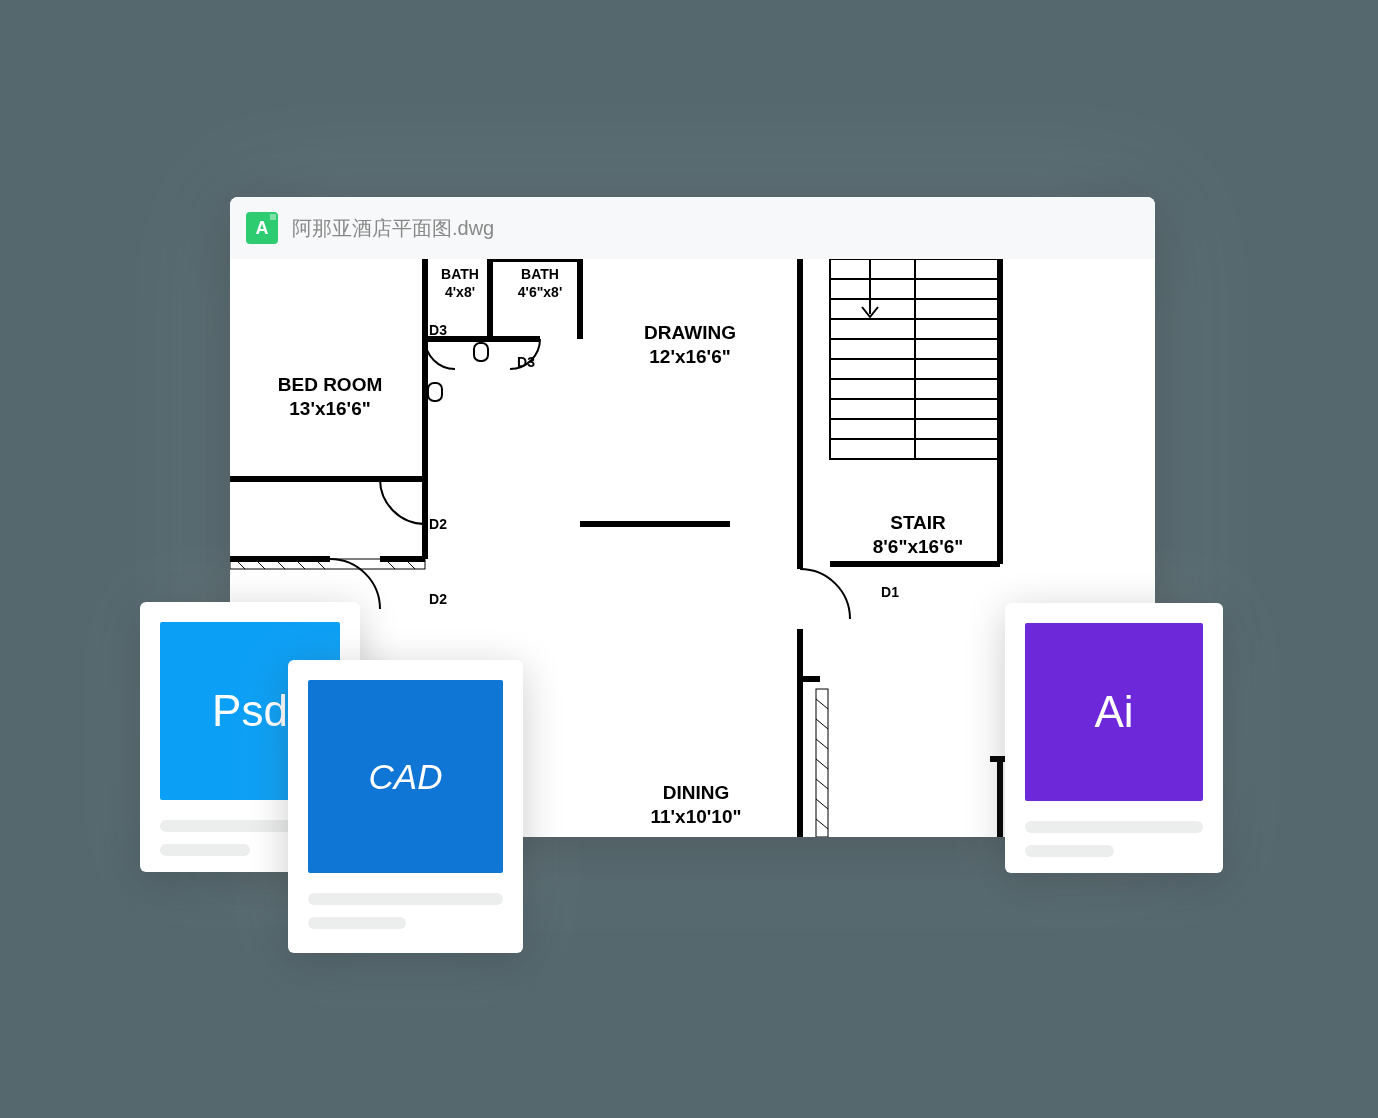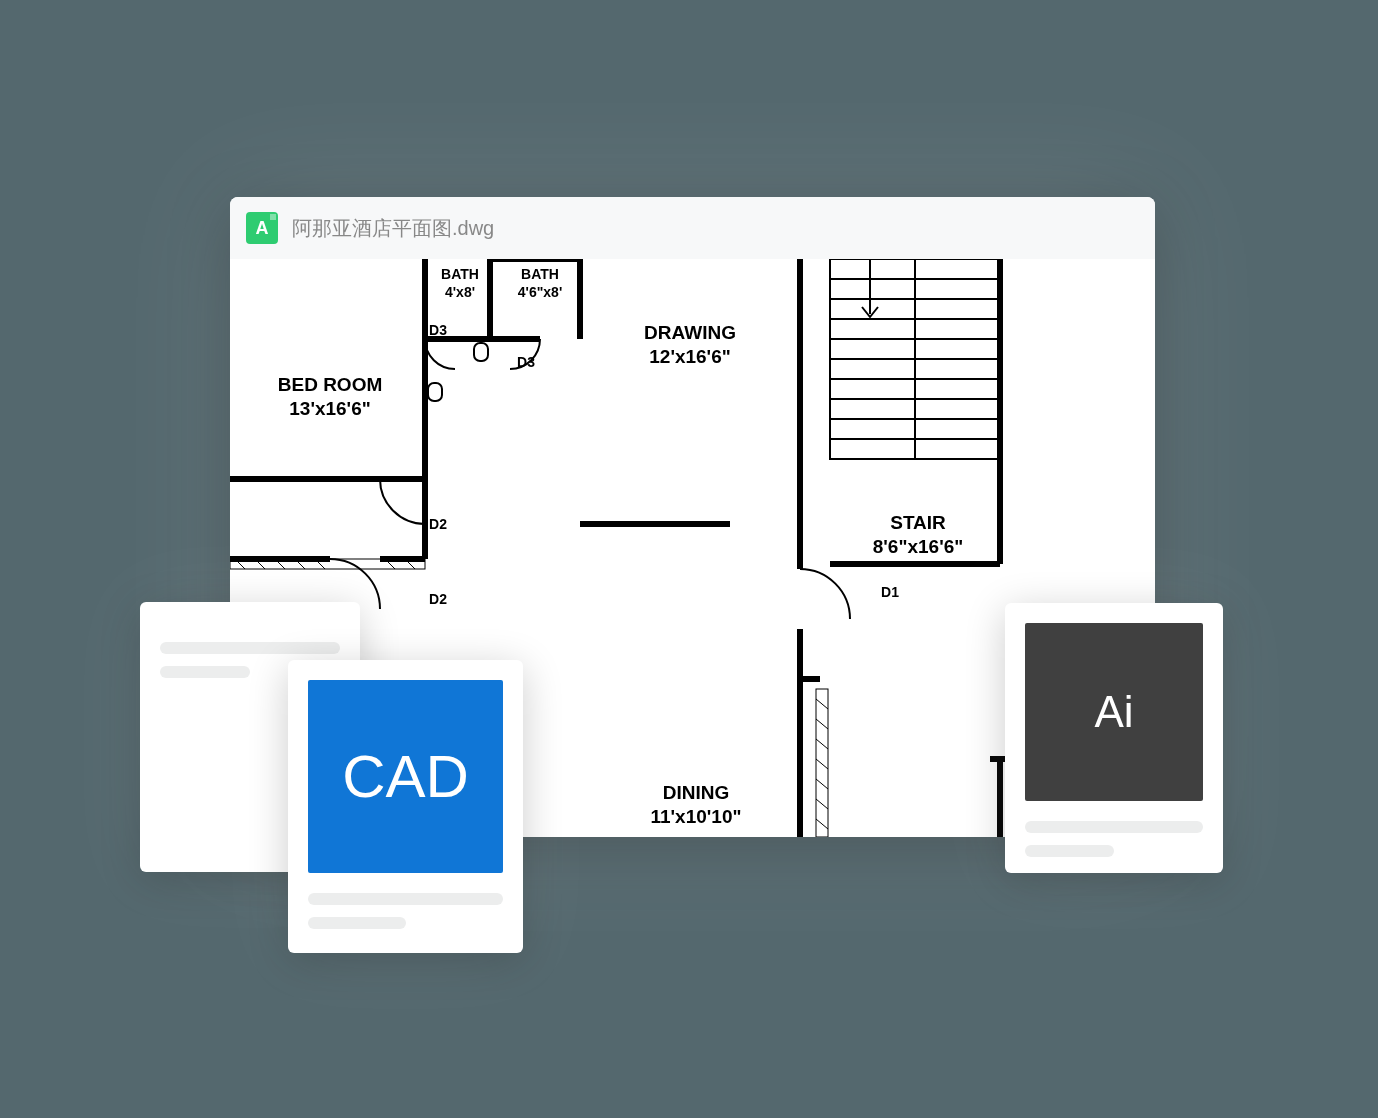--- a/index.html
+++ b/index.html
@@ -88,23 +88,23 @@
     align-items: center;
     justify-content: center;
     color: #fff;
     font-size: 44px;
     font-weight: 300;
     border-radius: 2px;
   }
   .card-psd { left: 140px; top: 602px; width: 220px; height: 270px; }
   .card-psd .card-tile { height: 178px; background: #0b9ff5; }
   .card-cad { left: 288px; top: 660px; width: 235px; height: 293px; }
-  .card-cad .card-tile { height: 193px; background: #1076d6; font-size: 60px; }
+  .card-cad .card-tile { height: 193px; background: #1076d6; font-size: 35px; font-style: italic; }
   .card-ai { left: 1005px; top: 603px; width: 218px; height: 270px; }
-  .card-ai .card-tile { height: 178px; background: #404040; }
+  .card-ai .card-tile { height: 178px; background: #6d28d9; }
   .card-line1 {
     height: 12px;
     background: #eceded;
     border-radius: 6px;
     margin-top: 20px;
   }
   .card-line2 {
     height: 12px;
     background: #eceded;
     border-radius: 6px;
@@ -214,20 +214,21 @@
 
       <line class="fp-thick" x1="770" y1="500" x2="770" y2="578"></line>
       <line class="fp-thick" x1="760" y1="500" x2="925" y2="500"></line>
       <text class="fp-label fp-label-lg" x="810" y="540">LIFT</text>
       <text class="fp-label fp-label-lg" x="800" y="564">6'</text>
     </svg>
   </div>
 </div>
 
 <div class="card card-psd">
+  <div class="card-tile">Psd</div>
   <div class="card-line1"></div>
   <div class="card-line2"></div>
 </div>
 
 <div class="card card-cad">
   <div class="card-tile">CAD</div>
   <div class="card-line1"></div>
   <div class="card-line2"></div>
 </div>
 

